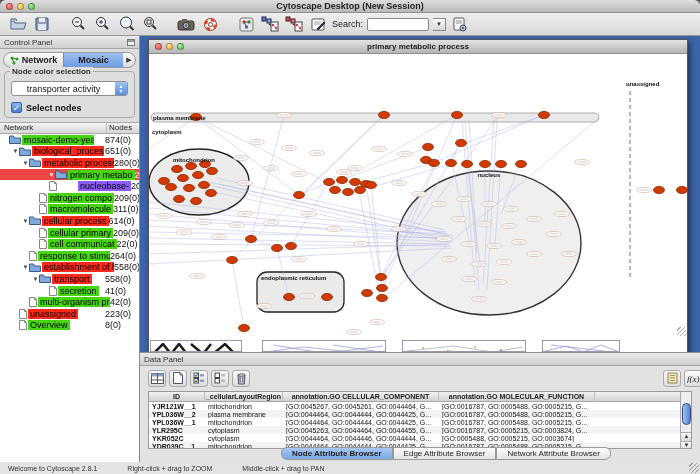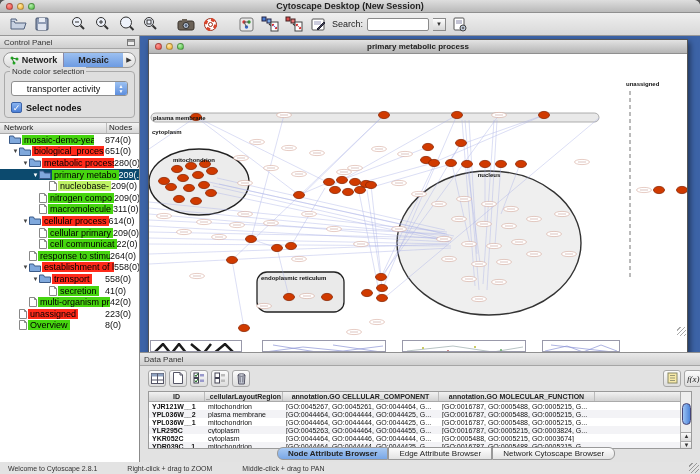--- a/index.html
+++ b/index.html
@@ -35,34 +35,34 @@
   .float-icon { width:8px; height:7px; border:1px solid #777; background:#eee; position:relative; }
   .float-icon:before { content:""; position:absolute; left:0; top:0; right:0; height:2px; background:#999; }
 
   #cp-tabs { display:flex; align-items:center; margin:3px 3px 2px 3px; height:16px;
      border:1px solid #9a9a9a; border-radius:8px; background:linear-gradient(#fafafa,#dcdcdc); overflow:hidden; }
   .cp-tab { flex:1; height:100%; display:flex; align-items:center; justify-content:center; gap:3px; font-size:9px; font-weight:bold; color:#222; }
   .cp-tab.selected { background:linear-gradient(#9cc0f0,#6d9be2); border-left:1px solid #88a; }
   .cp-arrow { width:12px; font-size:7px; color:#333; text-align:center; }
 
   #color-group { margin:3px 4px; border:1px solid #aaa; border-radius:4px; padding:7px 4px 4px 4px; position:relative; }
-  #color-group > .legend { position:absolute; top:-5px; left:5px; background:#dedede; padding:0 2px; font-size:8px; font-weight:normal; color:#333; }
+  #color-group > .legend { position:absolute; top:-5px; left:5px; background:#dedede; padding:0 2px; font-size:8px; font-weight:bold; color:#333; }
   #combo { display:flex; height:15px; margin:2px 2px 0 2px; border:1px solid #8f8f8f; border-radius:3px; background:#fff; overflow:hidden; }
   #combo .val { flex:1; font-size:9px; color:#111; display:flex; align-items:center; justify-content:center; }
   #combo .stepper { width:12px; background:linear-gradient(#9dc2f2,#5d8ede); color:#fff; font-size:5px; line-height:5px; display:flex; flex-direction:column; align-items:center; justify-content:center; }
   #selnodes { display:flex; align-items:center; gap:4px; margin:6px 2px 0 2px; }
   #selnodes .box { width:11px; height:11px; border-radius:2px; background:linear-gradient(#8ab4f0,#4a7ed6); border:1px solid #3a62a8; color:#fff; font-size:9px; line-height:10px; text-align:center; }
   #selnodes .lbl { font-size:9px; font-weight:bold; color:#111; }
 
   #tree-header { display:flex; height:12px; margin-top:4px; background:linear-gradient(#f4f4f4,#d6d6d6); border-top:1px solid #aaa; border-bottom:1px solid #aaa; font-size:8px; color:#222; }
   #tree-header .c1 { flex:1; padding-left:4px; border-right:1px solid #bbb; }
   #tree-header .c2 { width:32px; padding-left:2px; }
   #tree { background:#fff; height:332px; overflow:hidden; font-size:9px; }
   .trow { display:flex; align-items:center; height:11.6px; white-space:nowrap; }
-  .trow.selected { background:#0c4a6e; }
+  .trow.selected { background:#ef4444;padding-left:16px; }
   .trow .exp { width:7px; font-size:6px; color:#444; text-align:center; flex:none; }
   .trow.selected .exp { color:#fff; }
   .trow .chip { padding:0 2px; color:#000; overflow:hidden; max-width:72px; text-overflow:clip; flex:none; }
   .trow .val { margin-left:auto; flex:none; width:34px; color:#111; overflow:hidden; }
   .trow.selected .val { color:#fff; }
   .ticon { flex:none; margin-right:1px; }
 
   
   #desktop { position:absolute; left:140px; top:36px; width:560px; height:316px; background:#3d64a8; overflow:hidden; }
   #netwin { position:absolute; left:8px; top:3px; width:540px; height:386px; background:#fff; border:1px solid #555; box-shadow:2px 3px 6px rgba(0,0,0,.5); }
@@ -318,21 +318,21 @@
         </div>
         <div class="trow">
           <span style="width: 42px; flex: 0 0 auto;"></span>
           <span class="exp"></span>
           <span style="display: flex; flex: 0 0 auto;">
             <svg class="ticon" width="8" height="10" viewBox="0 0 8 10">
               <path d="M0.5 0.5 L5.5 0.5 L7.5 2.5 L7.5 9.5 L0.5 9.5 Z" fill="#fff" stroke="#888"></path>
               <path d="M5.5 0.5 L5.5 2.5 L7.5 2.5" fill="none" stroke="#888"></path>
             </svg>
           </span>
-          <span class="chip" style="background: #bef264;">nucleobase-</span>
+          <span class="chip" style="background: #8b5cf6; margin-left: 20px;">nucleobase-</span>
           <span class="val">209(0)</span>
         </div>
         <div class="trow">
           <span style="width: 32px; flex: 0 0 auto;"></span>
           <span class="exp"></span>
           <span style="display: flex; flex: 0 0 auto;">
             <svg class="ticon" width="8" height="10" viewBox="0 0 8 10">
               <path d="M0.5 0.5 L5.5 0.5 L7.5 2.5 L7.5 9.5 L0.5 9.5 Z" fill="#fff" stroke="#888"></path>
               <path d="M5.5 0.5 L5.5 2.5 L7.5 2.5" fill="none" stroke="#888"></path>
             </svg>
@@ -862,21 +862,21 @@
         </div>
       <div id="dp-scroll">
         <div id="dp-thumb"></div>
         <div class="dp-arrow" style="bottom:9px;">▲</div>
         <div class="dp-arrow" style="bottom:0px;">▼</div>
       </div>
     </div>
     <div id="dp-tabs">
         <div class="dp-tab selected">Node Attribute Browser</div>
         <div class="dp-tab">Edge Attribute Browser</div>
-        <div class="dp-tab">Network Cytoscape Browser</div>
+        <div class="dp-tab">Network Attribute Browser</div>
       </div>
   </div>
 
   <div id="statusbar">
     <span>Welcome to Cytoscape 2.8.1</span>
     <span>Right-click + drag to ZOOM</span>
     <span>Middle-click + drag to PAN</span>
   </div>
   <div id="corner-grip"></div>
 </div>

